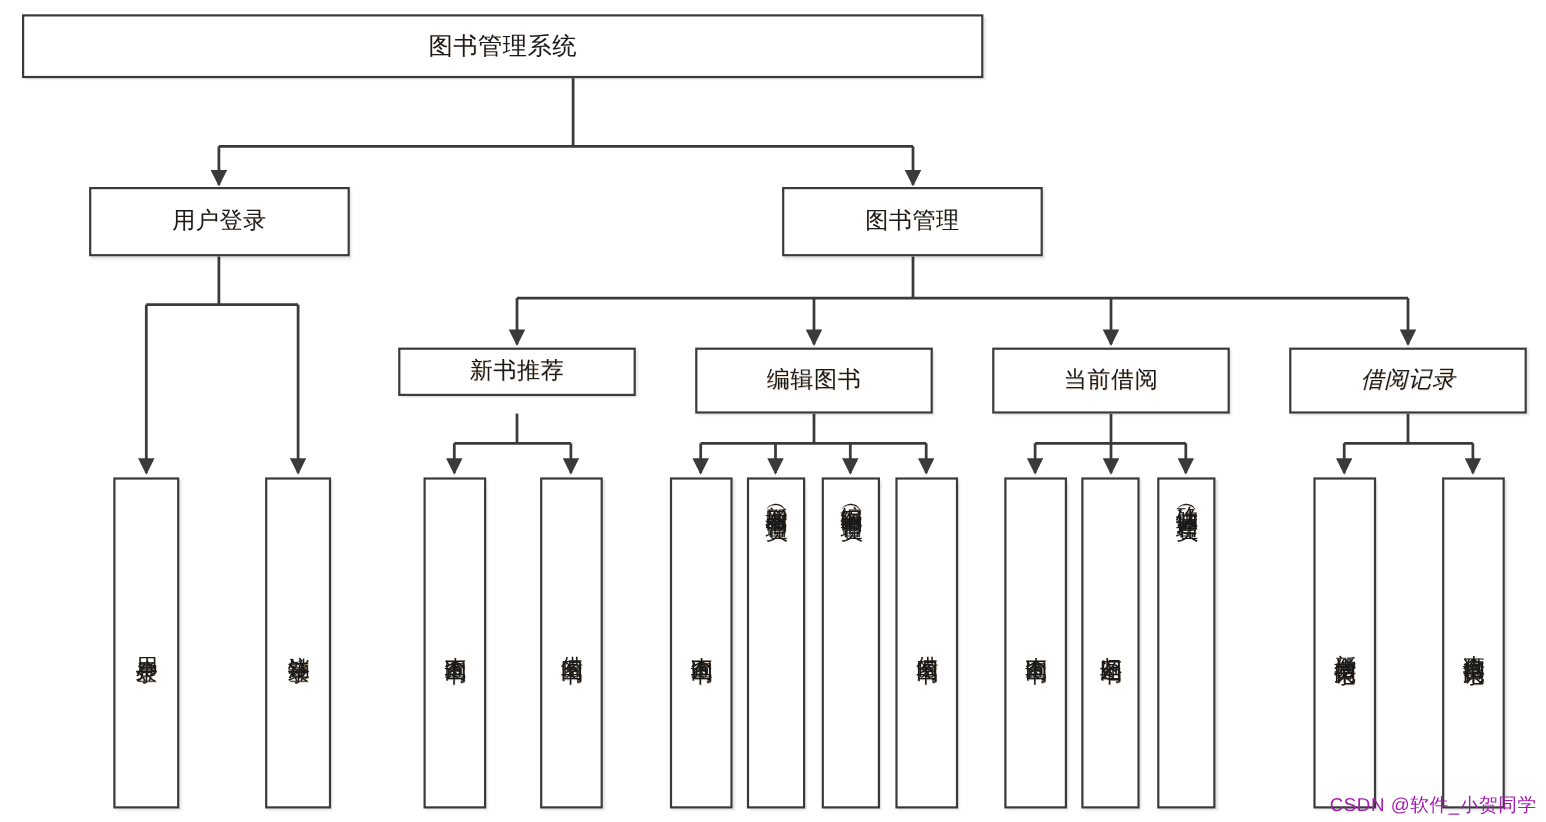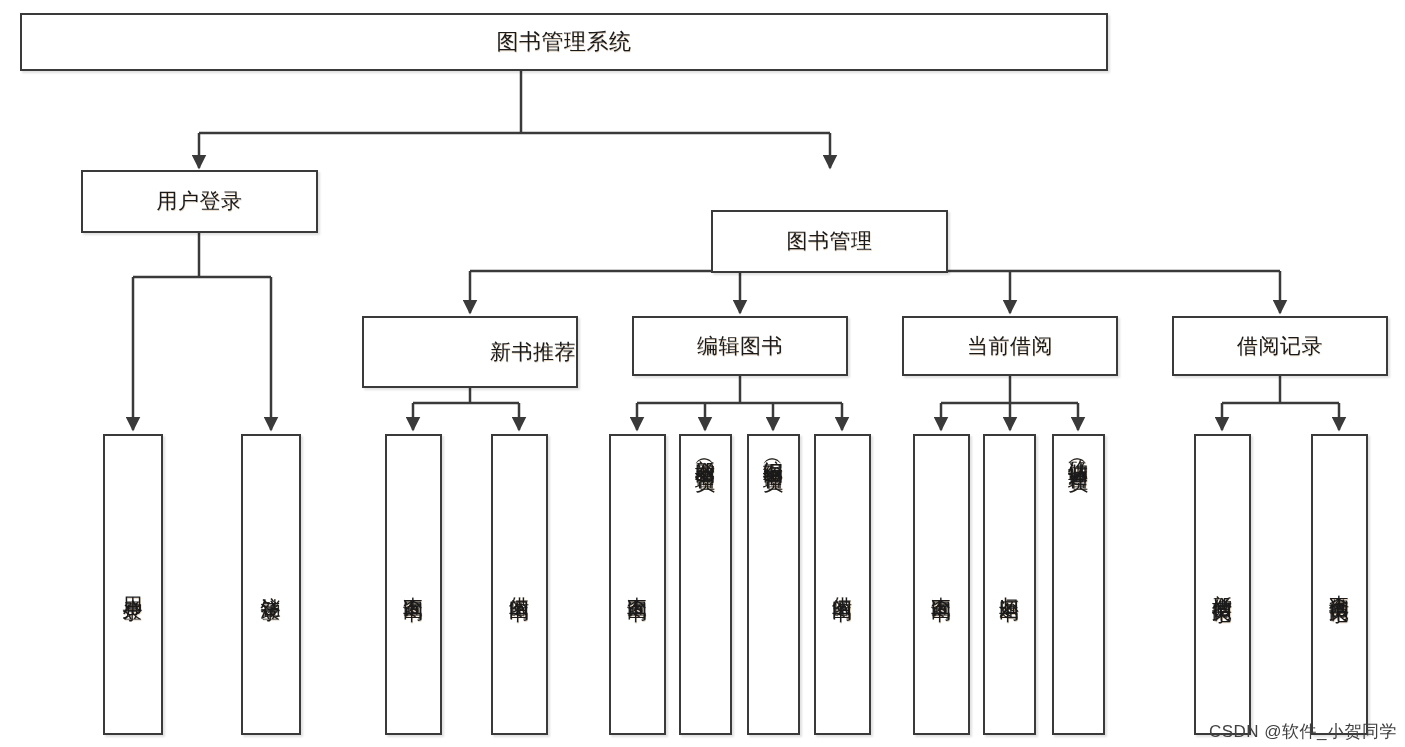--- a/index.html
+++ b/index.html
@@ -60,21 +60,21 @@
   }
   .node.vertical.centered {
     align-items: center;
     padding-top: 0;
   }
   .watermark {
     position: absolute;
     right: 8px;
     bottom: 4px;
     font-size: 17px;
-    color: #404040;
+    color: #a21caf;
     white-space: nowrap;
     letter-spacing: 0.5px;
     pointer-events: none;
   }
 </style>
 </head>
 <body>
 
 <div id="canvas">
 
@@ -121,41 +121,41 @@
       <path d="M 1010 403 L 1010 430" marker-end="url(#arw)"></path>
       <path d="M 1078 403 L 1078 430" marker-end="url(#arw)"></path>
 
       <path d="M 1280 376 L 1280 403"></path>
       <path d="M 1222 403 L 1339 403"></path>
       <path d="M 1222 403 L 1222 430" marker-end="url(#arw)"></path>
       <path d="M 1339 403 L 1339 430" marker-end="url(#arw)"></path>
     </g>
   </svg>
 
-  <div class="node root" style="left:20px; top:13px; width:1088px; height:58px;">
+  <div class="node root" style="left:20px; top:13px; width:874px; height:58px;">
     <span class="node-label">图书管理系统</span>
   </div>
 
   <div class="node" style="left:81px; top:170px; width:237px; height:63px;">
     <span class="node-label">用户登录</span>
   </div>
-  <div class="node" style="left:711px; top:170px; width:237px; height:63px;margin-top:40px;">
+  <div class="node" style="left:711px; top:170px; width:237px; height:63px;">
     <span class="node-label">图书管理</span>
   </div>
 
-  <div class="node" style="left:362px; top:316px; width:216px; height:72px;justify-content:flex-end;">
+  <div class="node" style="left:362px; top:316px; width:216px; height:44px;">
     <span class="node-label">新书推荐</span>
   </div>
   <div class="node" style="left:632px; top:316px; width:216px; height:60px;">
     <span class="node-label">编辑图书</span>
   </div>
   <div class="node" style="left:902px; top:316px; width:216px; height:60px;justify-content:center;">
     <span class="node-label">当前借阅</span>
   </div>
-  <div class="node" style="left:1172px; top:316px; width:216px; height:60px;">
+  <div class="node" style="left:1172px; top:316px; width:216px; height:60px;font-style:italic;">
     <span class="node-label">借阅记录</span>
   </div>
 
   <div class="node vertical centered" style="left:103px; top:434px; width:60px; height:301px;">
     <span class="node-label">用户登录</span>
   </div>
   <div class="node vertical centered" style="left:241px; top:434px; width:60px; height:301px;">
     <span class="node-label">注销登录</span>
   </div>
 

